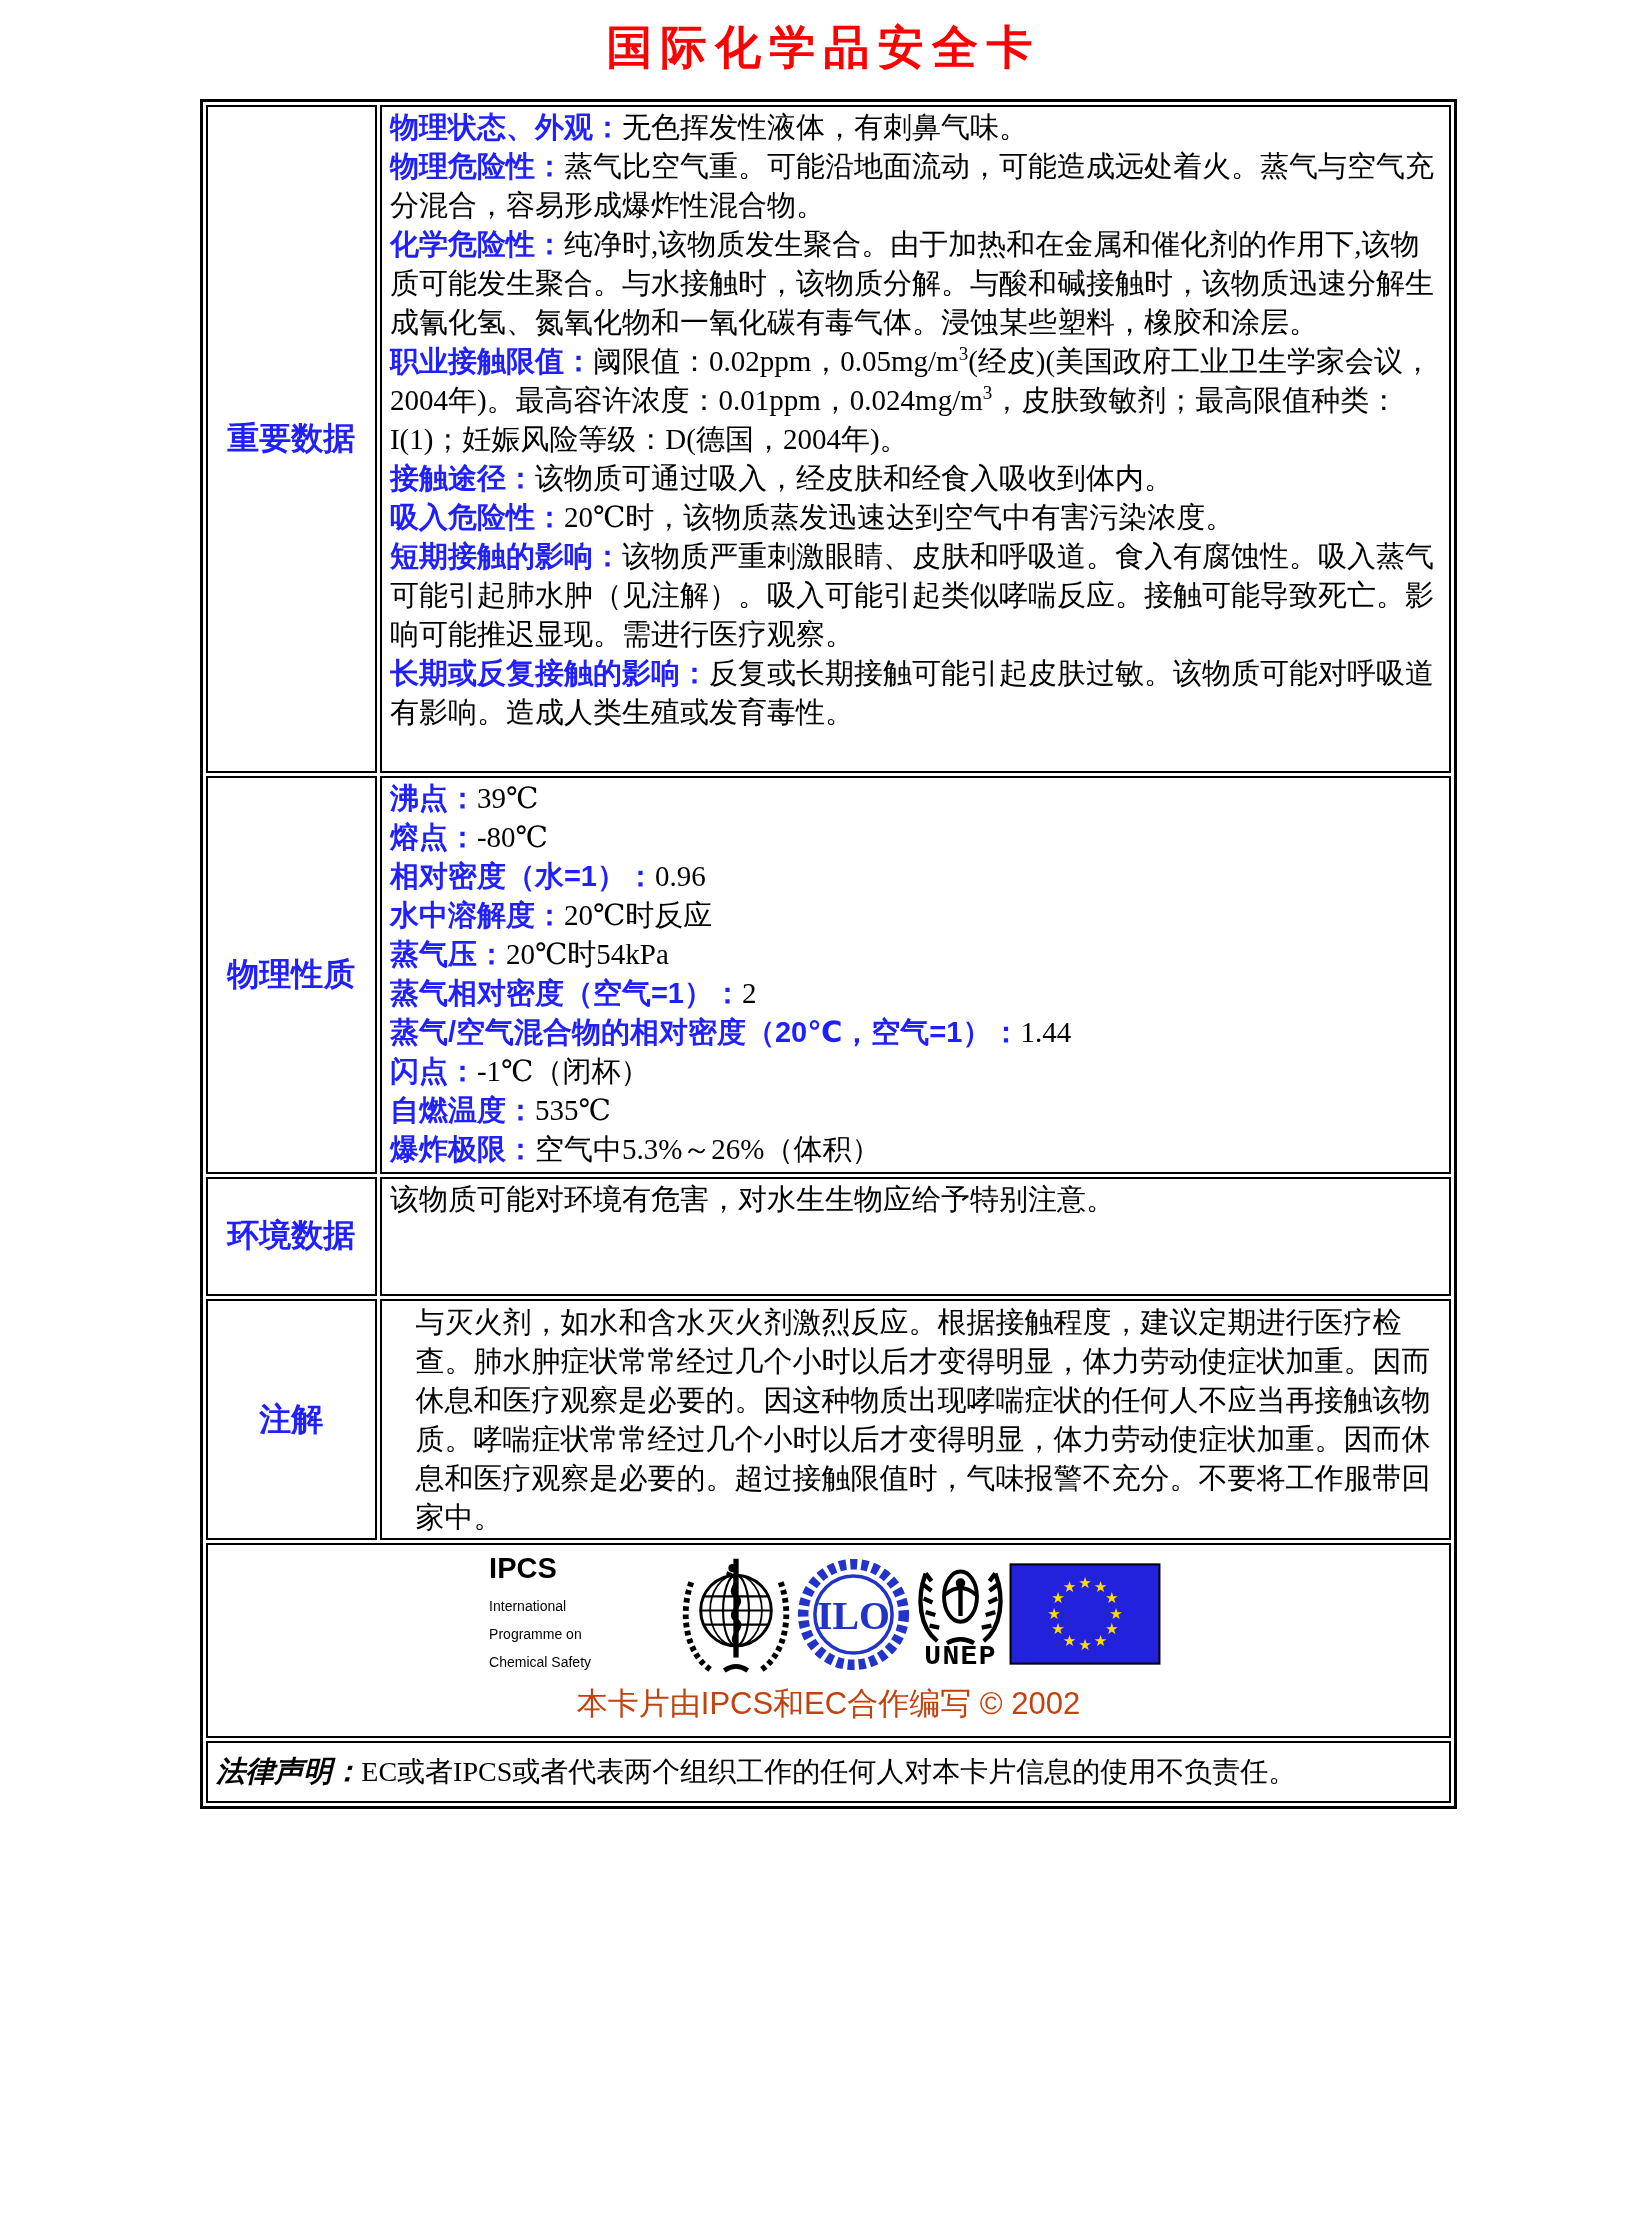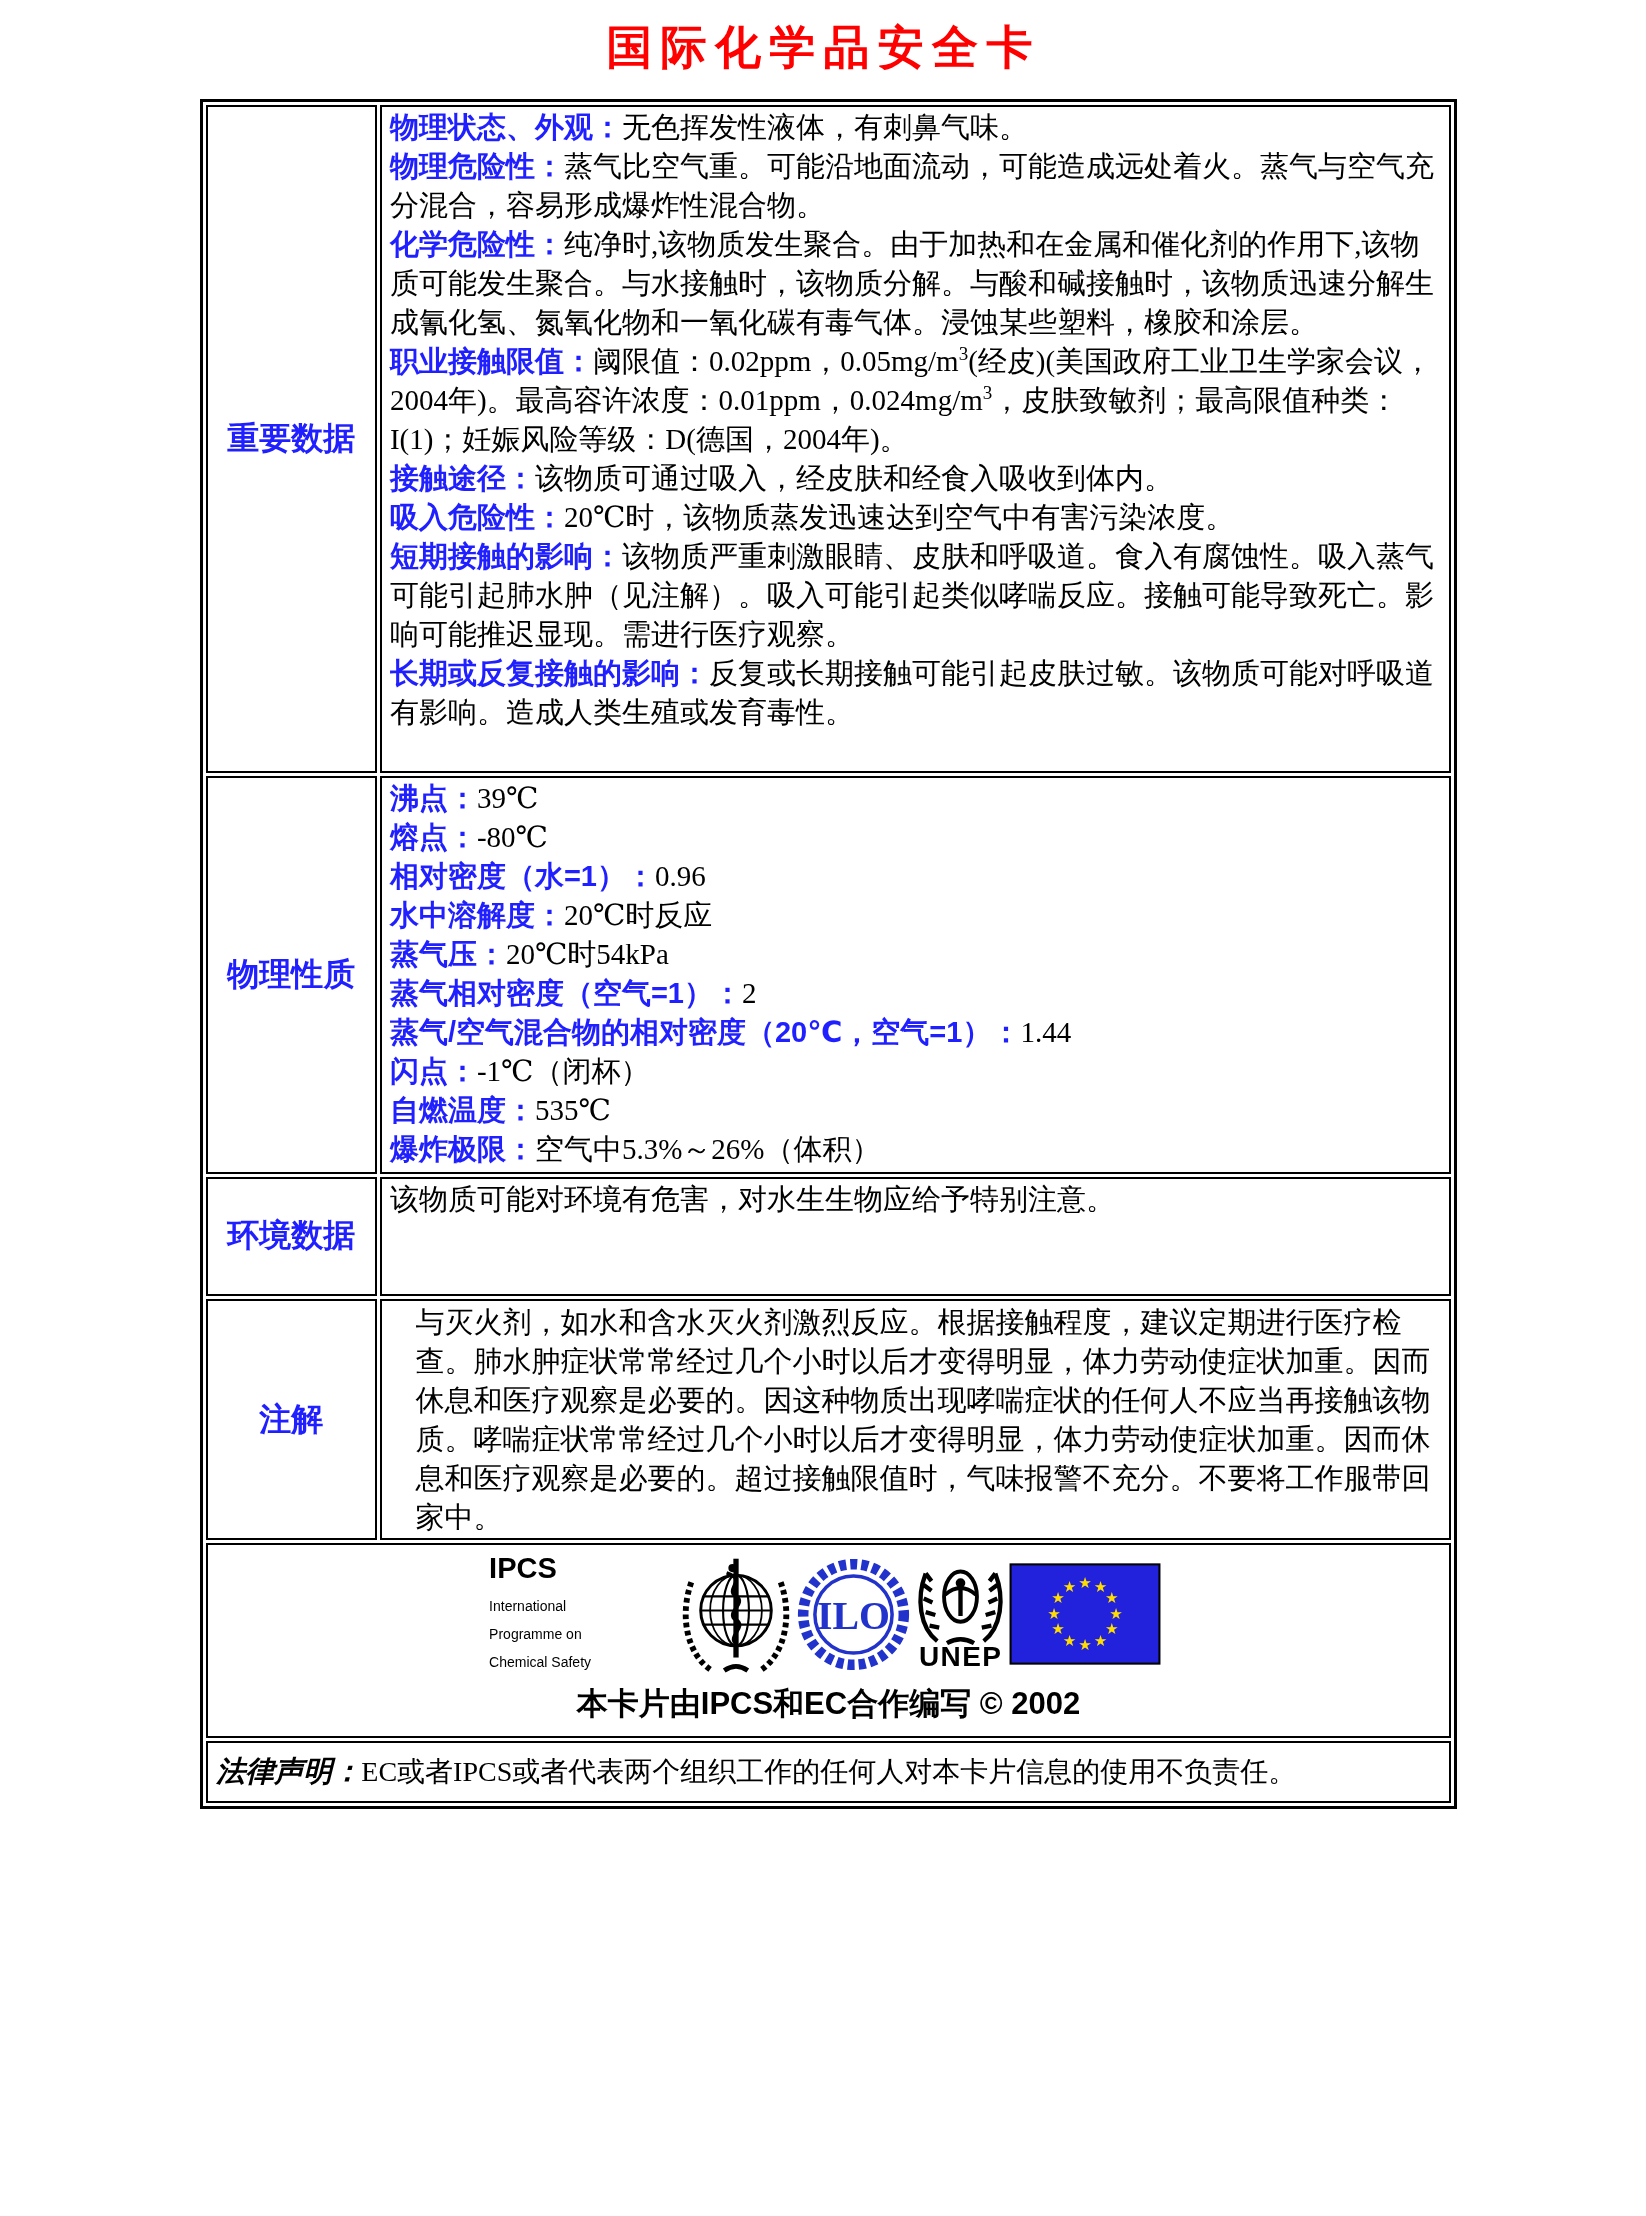--- a/index.html
+++ b/index.html
@@ -27,24 +27,24 @@
   td.cell-physical{height:391px;}
   td.cell-environment{height:113px;}
   td.cell-notes{height:234px;padding-left:34px;}
   td.cell-additional{height:40px;}
   td.logos-cell{height:182px;padding:4.2px 14px;}
   .logos-flex{display:flex;align-items:center;justify-content:center;padding:2.8px 11px 0 4.2px;}
   .ipcs{font-family:"Liberation Sans","DejaVu Sans",sans-serif;color:#000;width:188px;}
   .ipcs-acronym{font-size:29px;font-weight:bold;margin-bottom:7px;}
   .ipcs-line{font-size:14px;line-height:28px;}
   .logo-box{display:flex;flex-direction:column;align-items:center;}
-  .unep-text{font-family:Liberation Sans, sans-serif;font-weight:bold;
+  .unep-text{font-family:Liberation Mono, monospace;font-weight:bold;
        font-size:28px;letter-spacing:1.4px;margin-top:-4.2px;}
   .logos-caption{text-align:center;font-family:"Liberation Sans","DejaVu Sans",sans-serif;
-       font-weight:bold;color:#000000;font-size:31px;margin-top:7px;}
+       font-weight:normal;color:#c2410c;font-size:31px;margin-top:7px;}
   td.legal-cell{height:56px;vertical-align:middle;font-size:28px;}
   .legal-label{font-family:"Liberation Sans","DejaVu Sans",sans-serif;font-weight:bold;font-size:29px;font-style:italic;}
   svg text.star{font-family:"DejaVu Sans",sans-serif;}
 </style>
 </head>
 <body>
 
 <div class="page-title">国际化学品安全卡</div>
 
 <table class="card">

